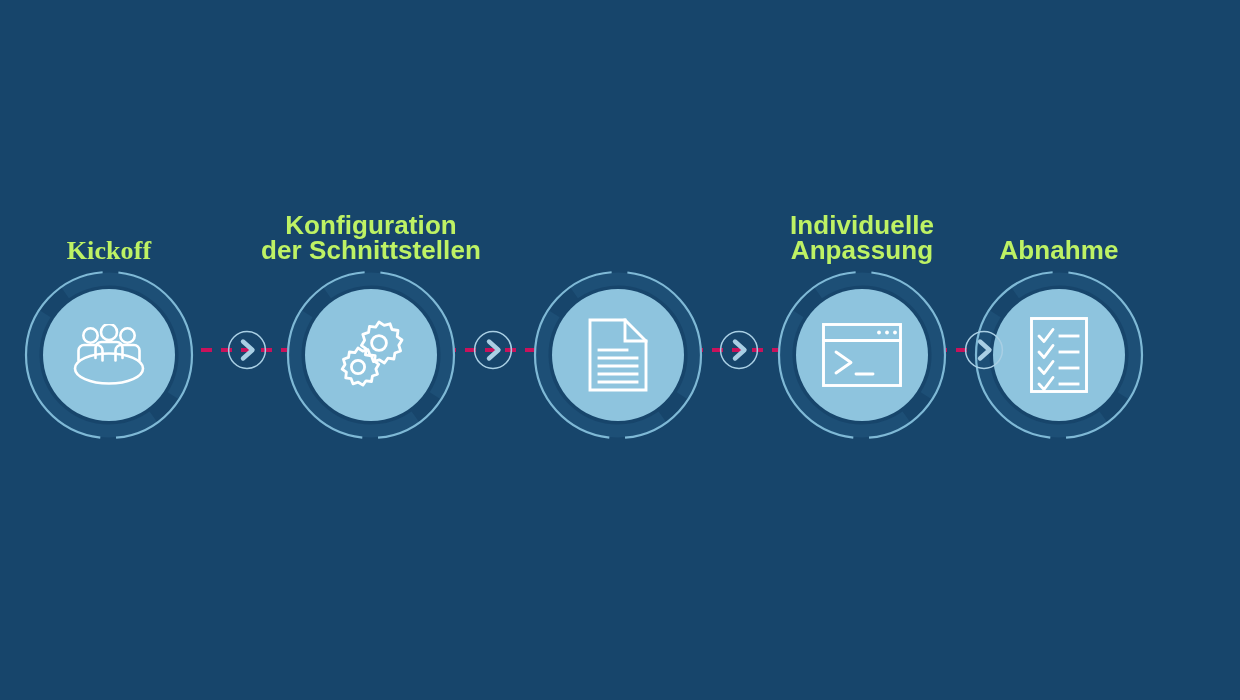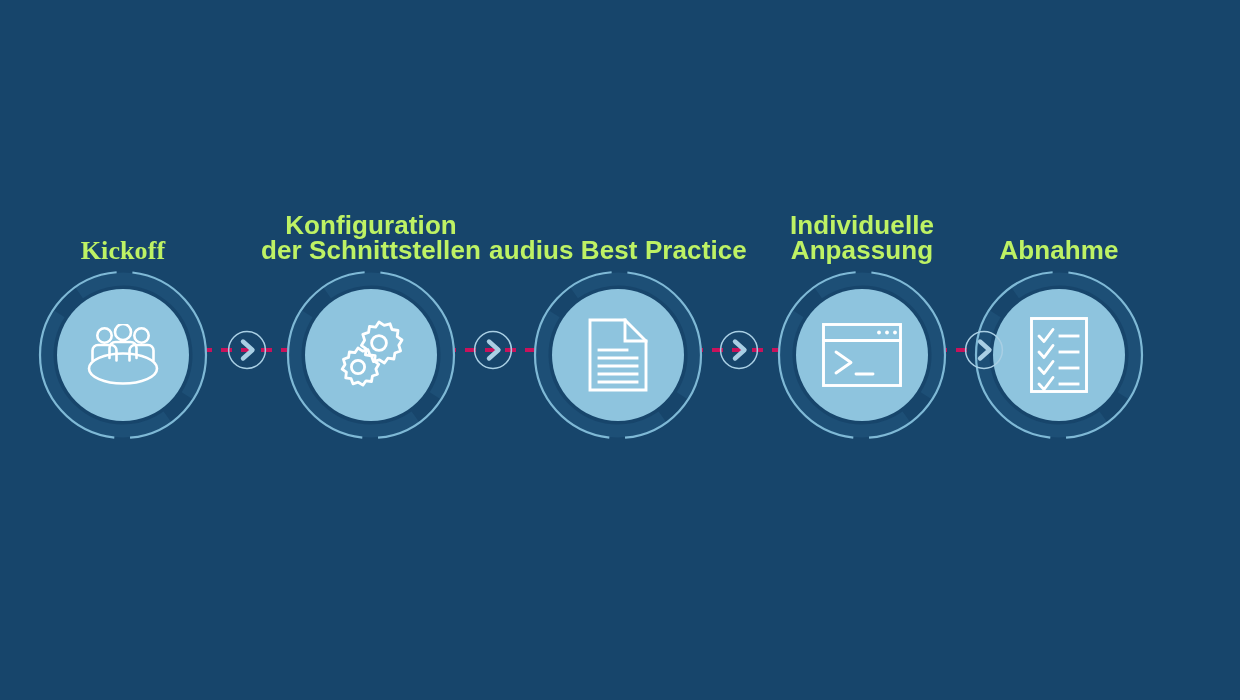--- a/index.html
+++ b/index.html
@@ -89,21 +89,21 @@
   .chevron svg { display: block; }
 </style>
 </head>
 <body>
 
 <div id="process-diagram">
     <div class="dash-line" style="left:201px;width:96px;"></div>
     <div class="dash-line" style="left:445px;width:99px;"></div>
     <div class="dash-line" style="left:692px;width:96px;"></div>
     <div class="dash-line" style="left:936px;width:97px;"></div>
-    <div class="step" style="left:40px;font-family:Liberation Serif, serif;">
+    <div class="step" style="left:26px;font-family:Liberation Serif, serif;">
       <div class="step-label">Kickoff</div>
 
     <svg class="ring-svg" viewBox="0 0 176 176" fill="none">
 
       <circle cx="88" cy="88" r="76" stroke="#1d4f76" stroke-width="13" stroke-dasharray="210 29" stroke-dashoffset="40" transform="rotate(-96 88 88)"></circle>
 
       <circle cx="88" cy="88" r="83" stroke="#7fb9d6" stroke-width="2.2" stroke-dasharray="245 16" stroke-dashoffset="122"></circle>
 
       <circle cx="88" cy="88" r="66" fill="#8ec4de"></circle>
     </svg>
@@ -148,21 +148,20 @@
                  L20.8,-2.7 L17.9,2 L19.5,7.2 L14.4,9 L13.5,14.5 L8,13.8
                  L4.9,18.1 L0.2,15.2 L-5,16.8 L-6.9,11.7 L-12.3,10.8
                  L-11.6,5.2 L-15.9,2.2 L-13,-2.5 L-14.6,-7.8 L-9.5,-9.6
                  L-8.6,-15 L-3.1,-14.3 Z"></path>
         <circle cx="0" cy="0" r="6.6"></circle>
       </g>
     </svg>
       </div>
     </div>
     <div class="step" style="left:535px;">
-      <div class="step-label">audius Best Practice</div>
 
     <svg class="ring-svg" viewBox="0 0 176 176" fill="none">
 
       <circle cx="88" cy="88" r="76" stroke="#1d4f76" stroke-width="13" stroke-dasharray="210 29" stroke-dashoffset="40" transform="rotate(-96 88 88)"></circle>
 
       <circle cx="88" cy="88" r="83" stroke="#7fb9d6" stroke-width="2.2" stroke-dasharray="245 16" stroke-dashoffset="122"></circle>
 
       <circle cx="88" cy="88" r="66" fill="#8ec4de"></circle>
     </svg>
       <div class="icon-wrap">

